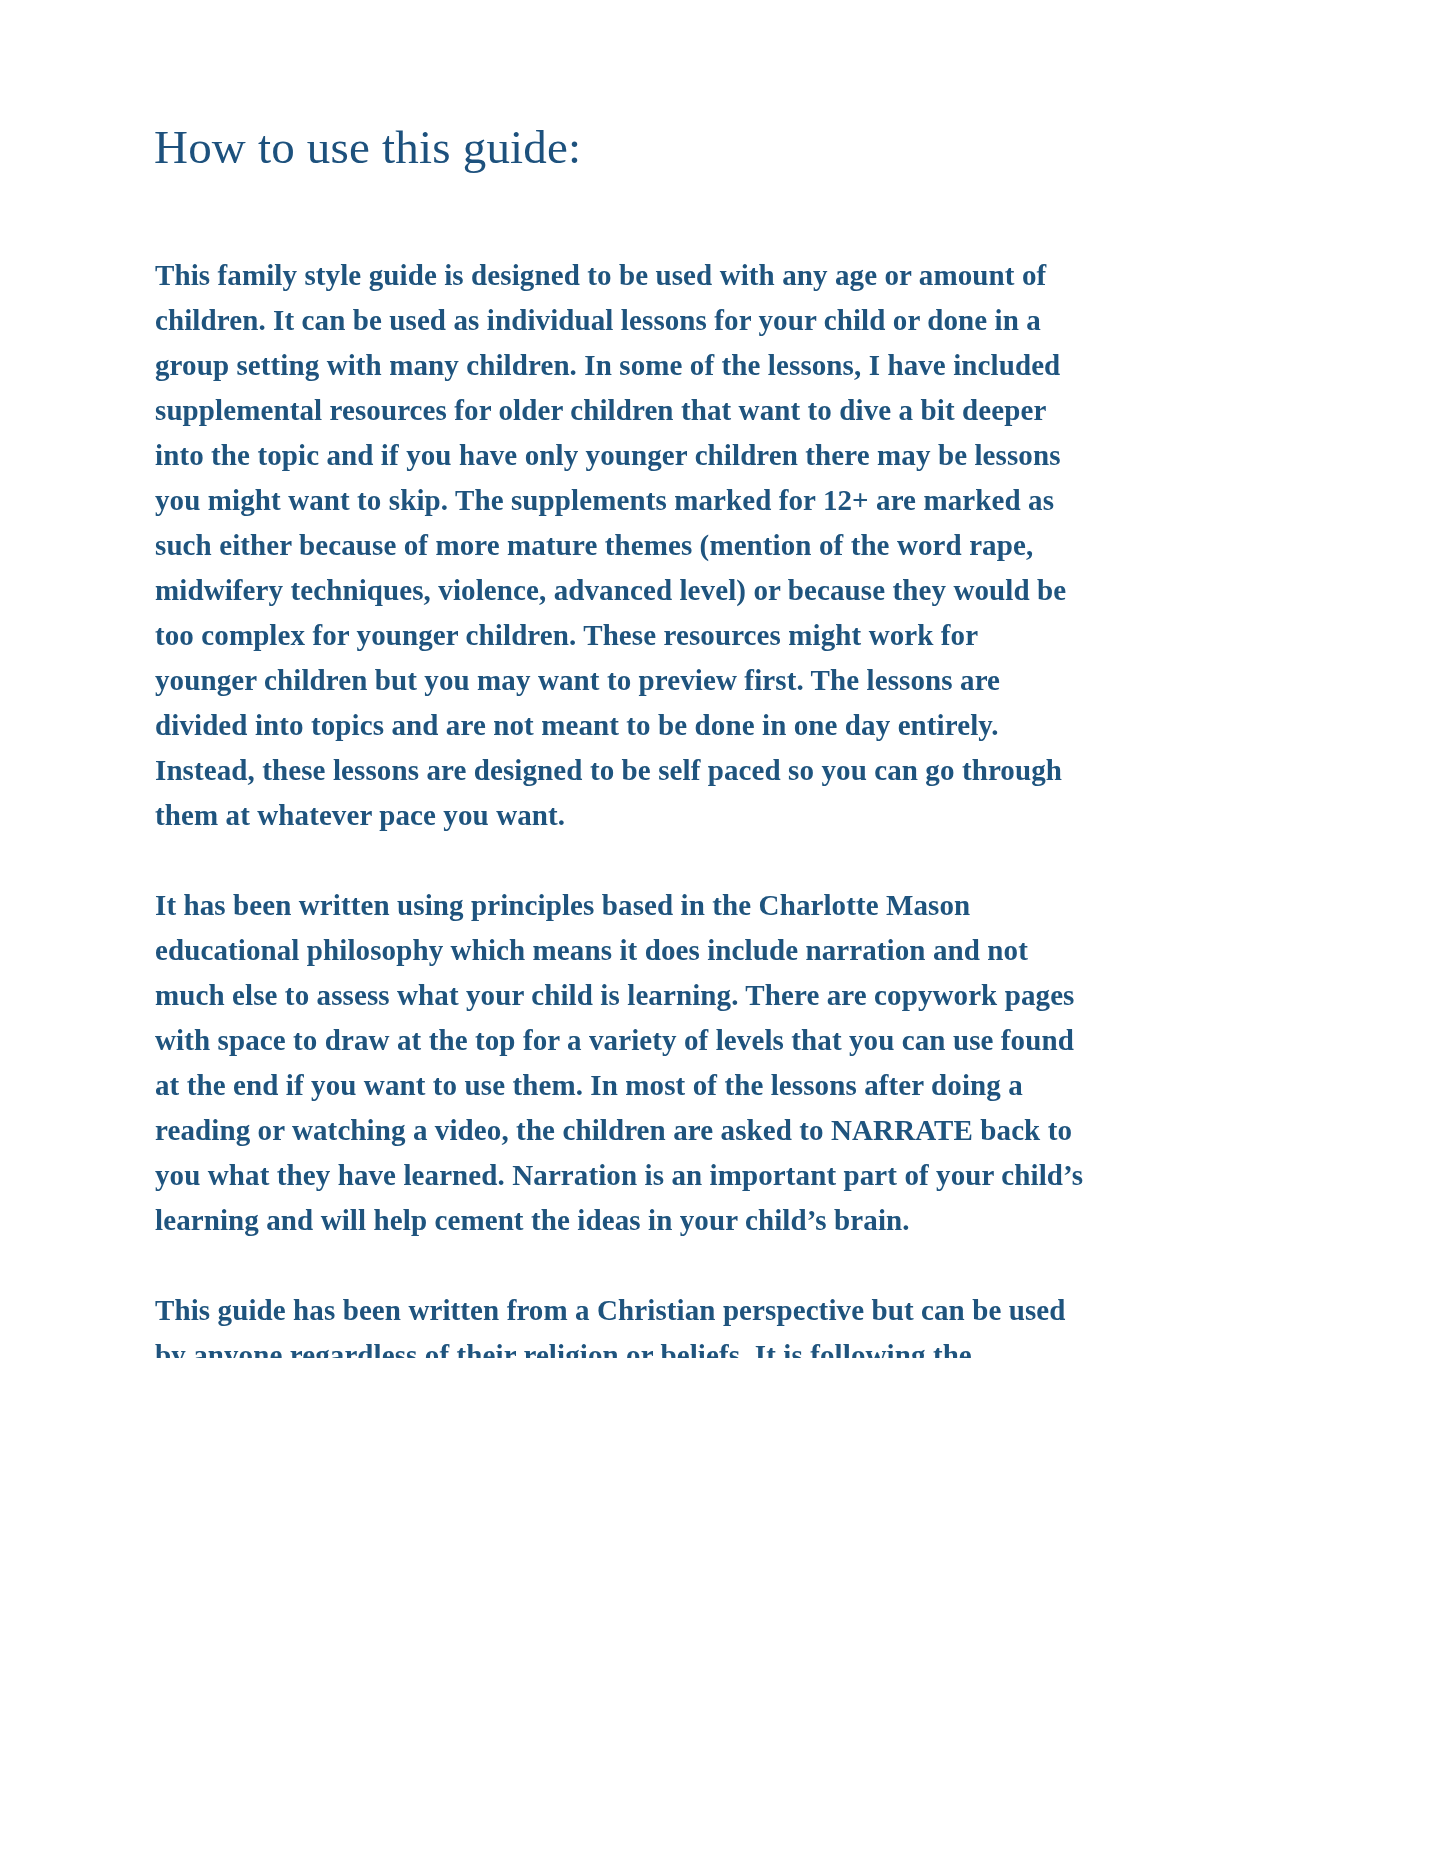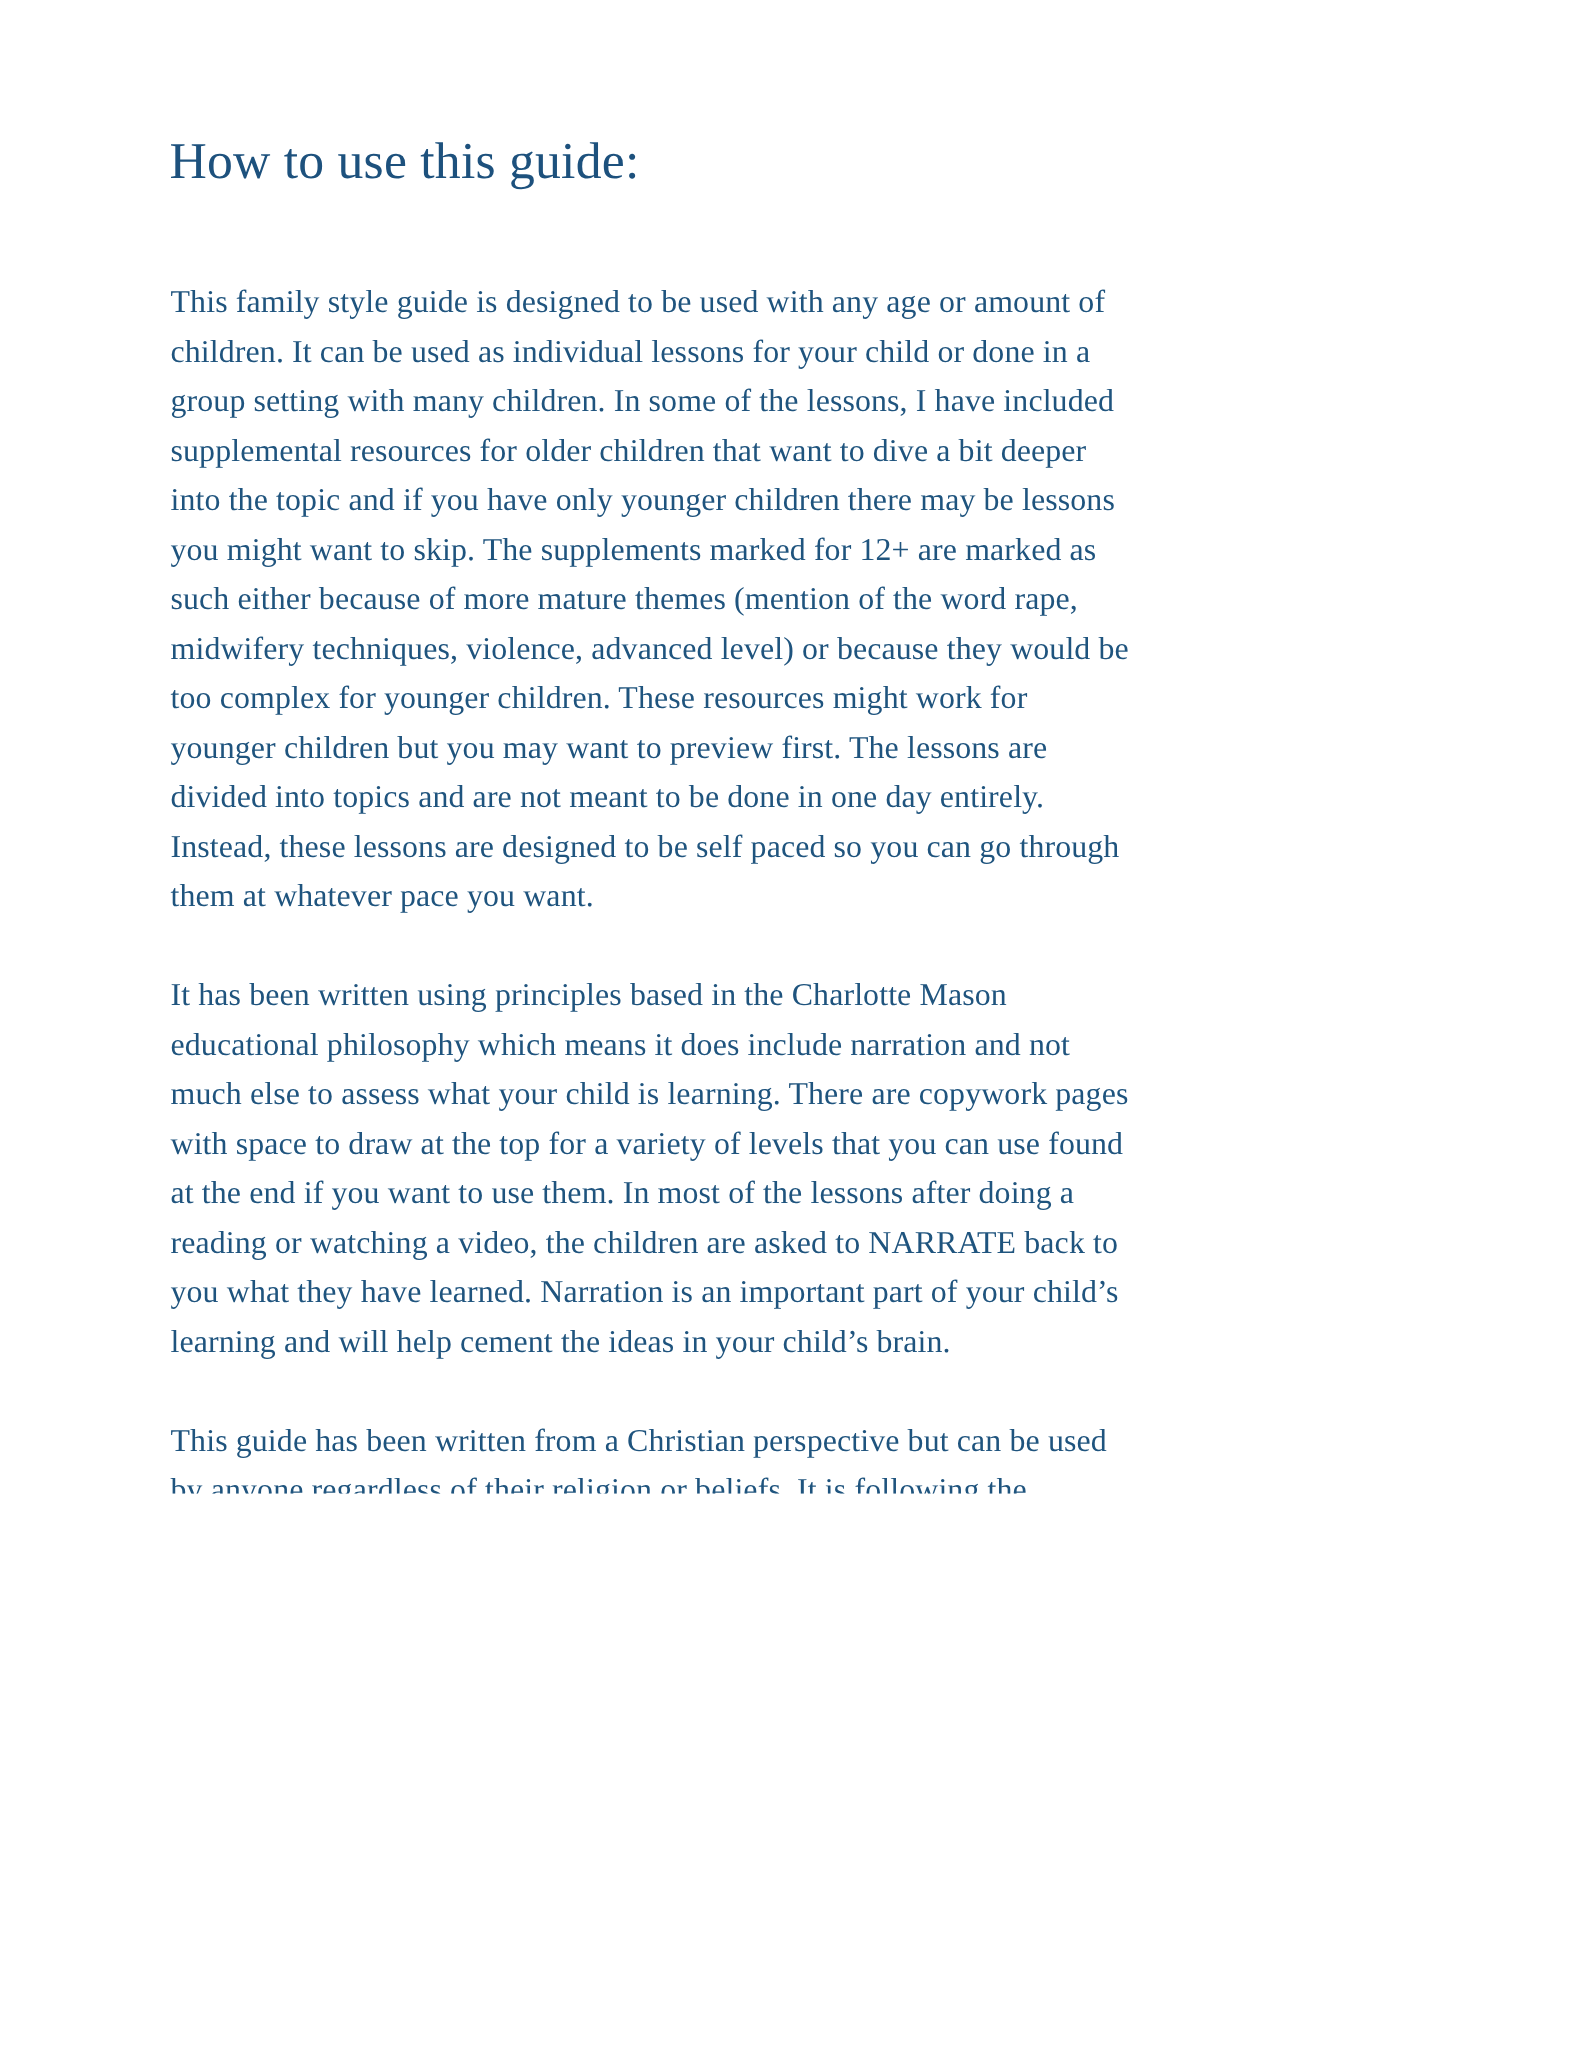--- a/index.html
+++ b/index.html
@@ -28,21 +28,21 @@
     letter-spacing: 0.2px;
     color: #1d517d;
   }
   .body-text {
     position: absolute;
     left: 123px;
     top: 253px;
     width: 1030px;
     font-size: 29px;
     line-height: 45px;
-    font-weight: 400;
+    font-weight: 700;
   }
   .para {
     margin: 0 0 45px 0;
     white-space: pre-line;
     letter-spacing: 0.1px;
   }
   .para:last-child {
     margin-bottom: 0;
   }
   .footer {

